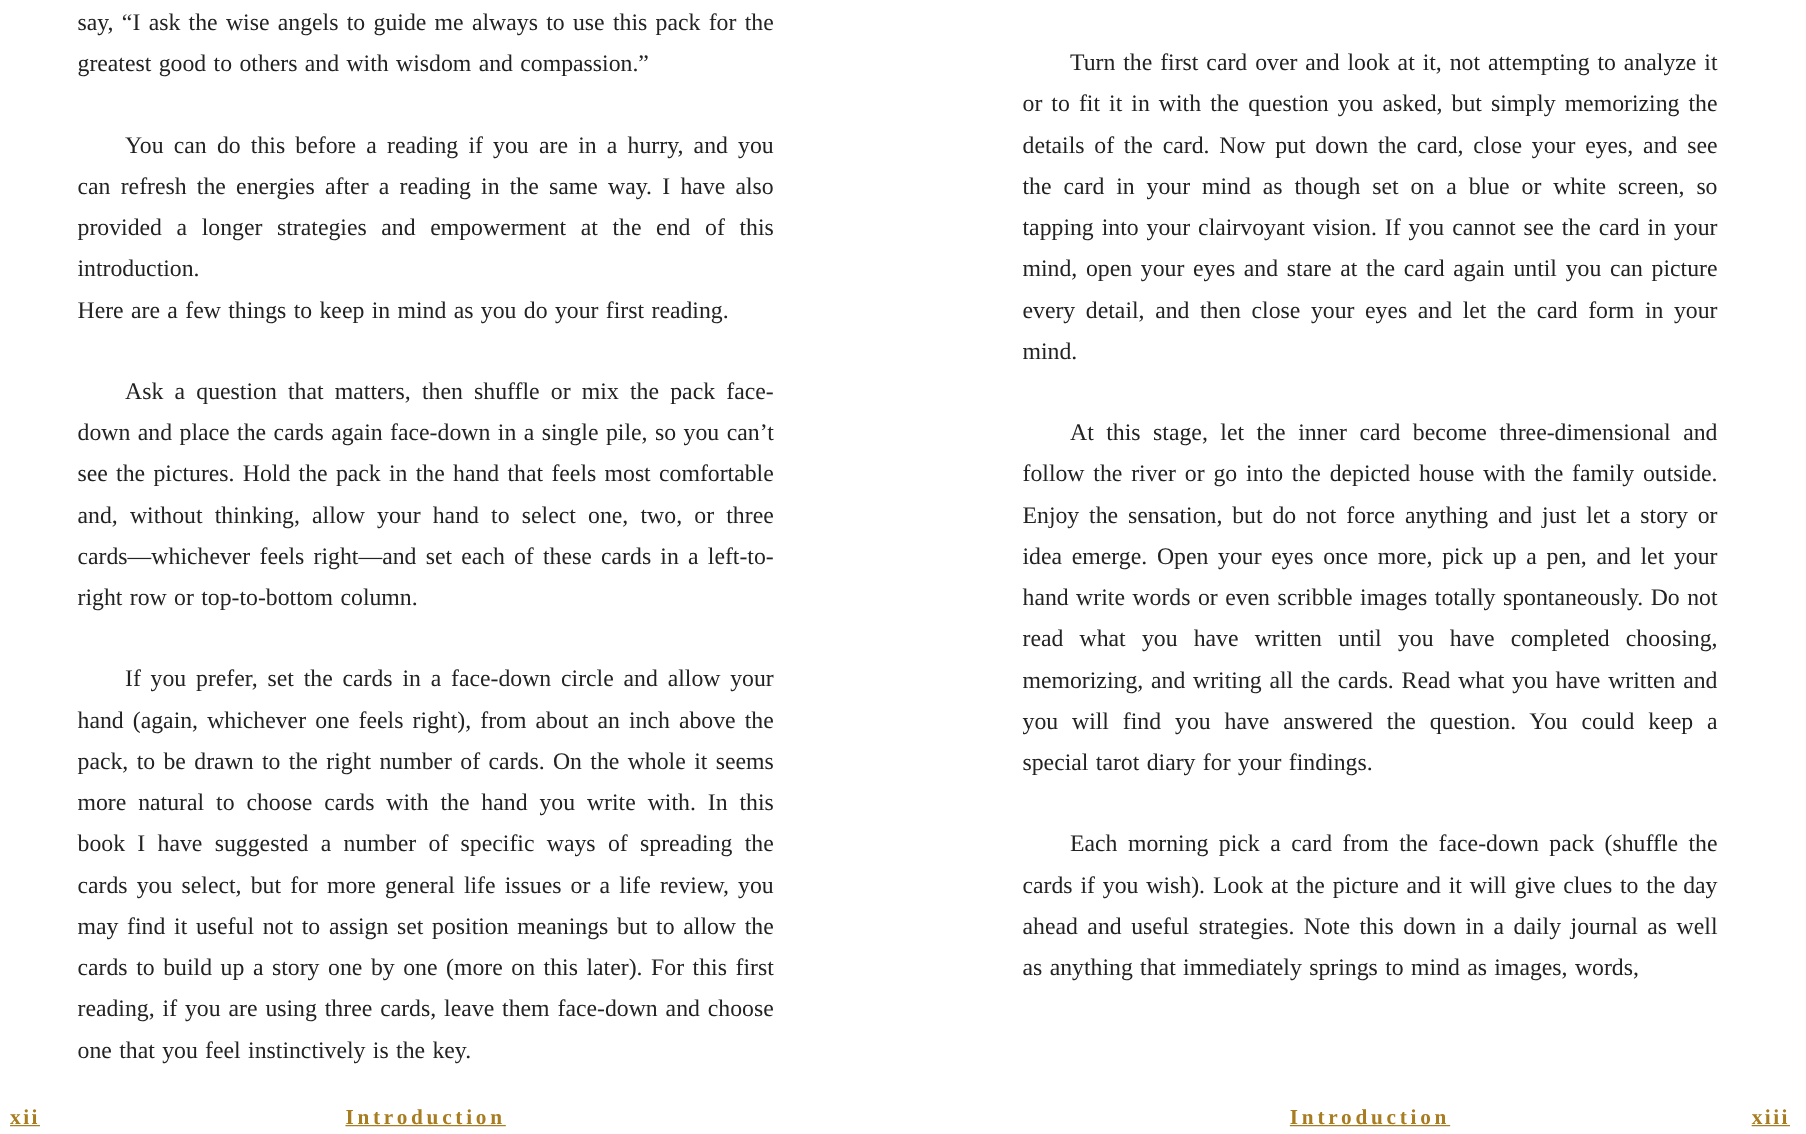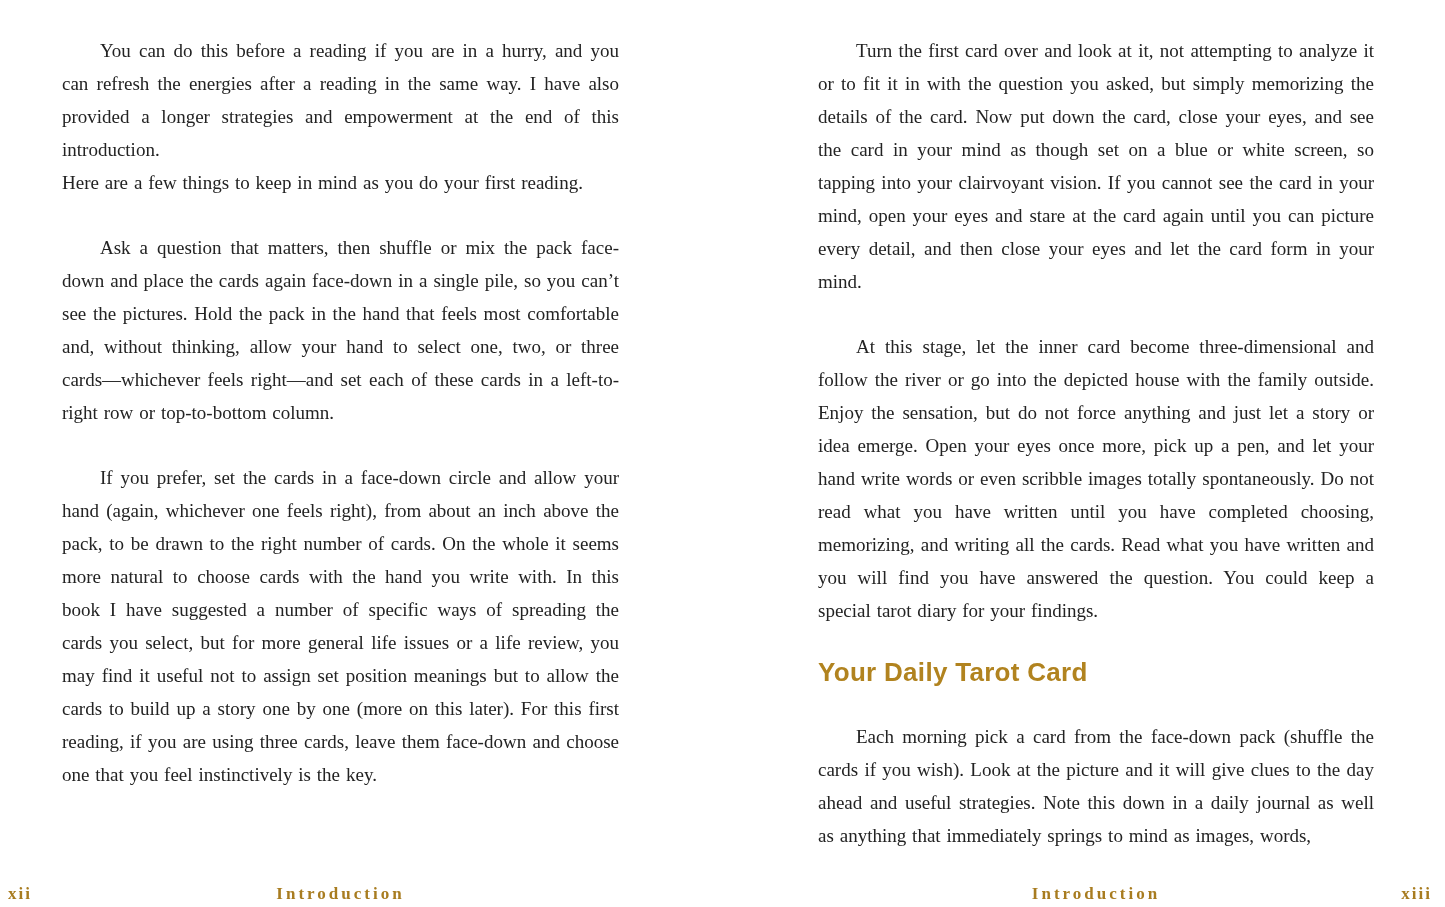--- a/index.html
+++ b/index.html
@@ -42,42 +42,43 @@
     color: #b1831f;
   }
 
   .footer-item {
     position: absolute;
     bottom: 3px;
     font-family: "Liberation Serif", serif;
     font-weight: bold;
     font-size: 17px;
     color: #a87c20;
+    text-decoration: underline;
   }
   .folio-left  { left: 8px;  letter-spacing: 2px; }
   .folio-right { right: 13px; letter-spacing: 2px; }
   .running-left  { left: 62px;  width: 557px; text-align: center; letter-spacing: 3px; }
   .running-right { left: 818px; width: 556px; text-align: center; letter-spacing: 3px; }
 </style>
 </head>
 <body>
 
 <div class="spread">
 
   <div class="page-column col-left">
+    <p class="body-p">say, “I ask the wise angels to guide me always to use this pack for the greatest good to others and with wisdom and compassion.”</p>
     <p class="body-p indent">You can do this before a reading if you are in a hurry, and you can refresh the energies after a reading in the same way. I have also provided a longer strategies and empowerment at the end of this introduction.</p>
     <p class="body-p">Here are a few things to keep in mind as you do your first reading.</p>
     <p class="body-p indent">Ask a question that matters, then shuffle or mix the pack face-down and place the cards again face-down in a single pile, so you can’t see the pictures. Hold the pack in the hand that feels most comfortable and, without thinking, allow your hand to select one, two, or three cards—whichever feels right—and set each of these cards in a left-to-right row or top-to-bottom column.</p>
     <p class="body-p indent">If you prefer, set the cards in a face-down circle and allow your hand (again, whichever one feels right), from about an inch above the pack, to be drawn to the right number of cards. On the whole it seems more natural to choose cards with the hand you write with. In this book I have suggested a number of specific ways of spreading the cards you select, but for more general life issues or a life review, you may find it useful not to assign set position meanings but to allow the cards to build up a story one by one (more on this later). For this first reading, if you are using three cards, leave them face-down and choose one that you feel instinctively is the key.</p>
   </div>
 
   <div class="page-column col-right">
     <p class="body-p indent">Turn the first card over and look at it, not attempting to analyze it or to fit it in with the question you asked, but simply memorizing the details of the card. Now put down the card, close your eyes, and see the card in your mind as though set on a blue or white screen, so tapping into your clairvoyant vision. If you cannot see the card in your mind, open your eyes and stare at the card again until you can picture every detail, and then close your eyes and let the card form in your mind.</p>
     <p class="body-p indent">At this stage, let the inner card become three-dimensional and follow the river or go into the depicted house with the family outside. Enjoy the sensation, but do not force anything and just let a story or idea emerge. Open your eyes once more, pick up a pen, and let your hand write words or even scribble images totally spontaneously. Do not read what you have written until you have completed choosing, memorizing, and writing all the cards. Read what you have written and you will find you have answered the question. You could keep a special tarot diary for your findings.</p>
-    <h2 class="heading-title">Your Daily Tarot Card</h2>
     <p class="body-p indent">Each morning pick a card from the face-down pack (shuffle the cards if you wish). Look at the picture and it will give clues to the day ahead and useful strategies. Note this down in a daily journal as well as anything that immediately springs to mind as images, words,</p>
   </div>
 
   <span class="footer-item folio-left">xii</span>
   <span class="footer-item running-left">Introduction</span>
   <span class="footer-item running-right">Introduction</span>
   <span class="footer-item folio-right">xiii</span>
 
 </div>
 

